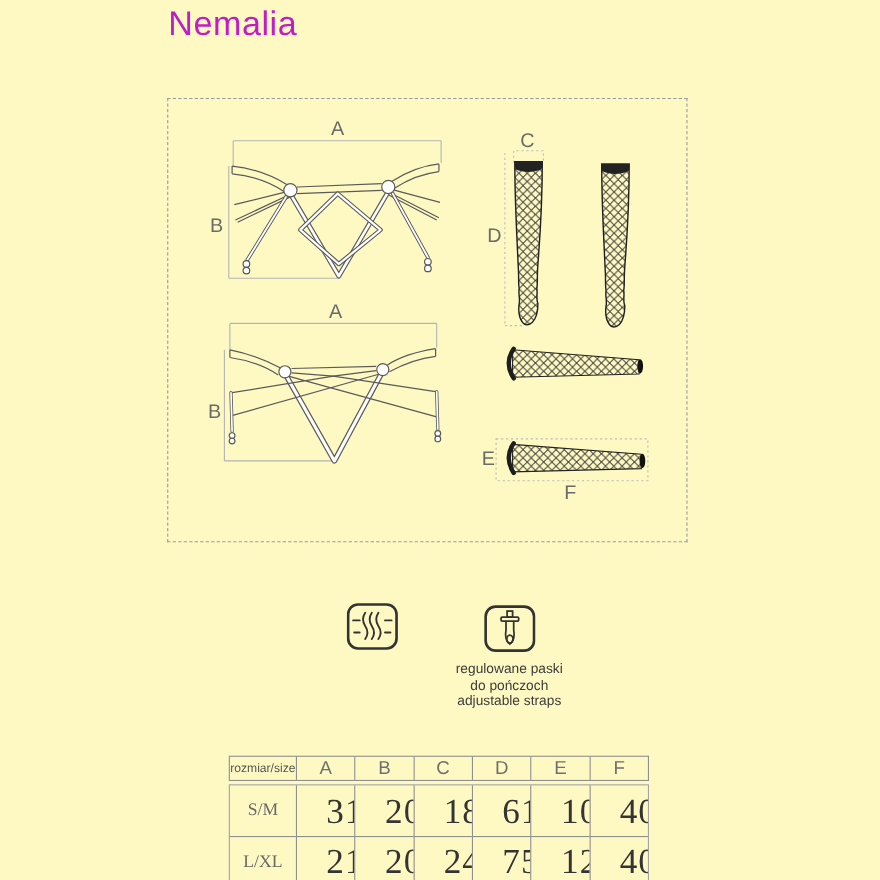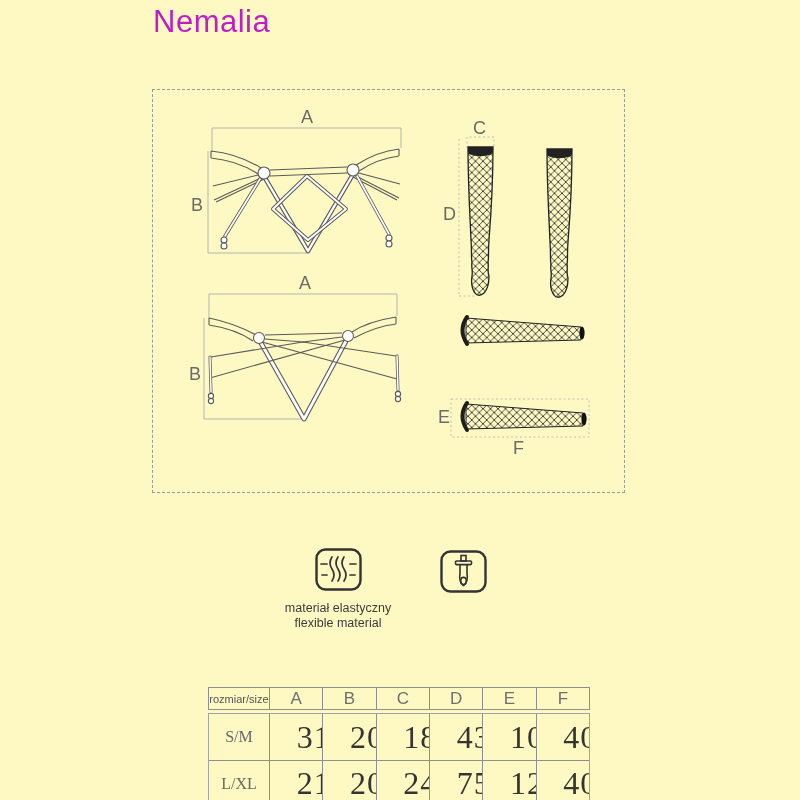--- a/index.html
+++ b/index.html
@@ -155,54 +155,55 @@
     <svg width="47" height="43" viewBox="0 0 47 43">
       <rect x="1.5" y="1.5" width="44" height="40" rx="9" fill="none" stroke="#333" stroke-width="2.4"></rect>
       <g fill="none" stroke="#333" stroke-width="1.7" stroke-linecap="round">
         <path d="M17,9 q-4,6 0,12 q4,6 0,12"></path>
         <path d="M23,9 q-4,6 0,12 q4,6 0,12"></path>
         <path d="M29,9 q-4,6 0,12 q4,6 0,12"></path>
         <path d="M6,16 h6 M7,27 h5 M35,16 h6 M35,27 h5"></path>
       </g>
     </svg>
   </div>
-  <div class="feat-label" style="left:263px;top:601px;">
-    <div>materiał elastyczny</div>
-    <div>flexible material</div>
-  </div>
 
   <div class="feat-icon" style="left:440px;top:550px;">
     <svg width="47" height="43" viewBox="0 0 47 43">
       <rect x="1.5" y="1.5" width="44" height="40" rx="9" fill="none" stroke="#333" stroke-width="2.4"></rect>
       <g fill="none" stroke="#333" stroke-width="1.6">
         <rect x="21" y="5.5" width="5" height="5.5"></rect>
         <rect x="15.5" y="11" width="16" height="3.6" rx="1"></rect>
         <path d="M20,14.6 L20,23 C19,29 20,33 23.5,35.5 C27,33 28,29 27,23 L27,14.6"></path>
         <ellipse cx="23.5" cy="31" rx="2.8" ry="3.6"></ellipse>
       </g>
     </svg>
+  </div>
+  <div class="feat-label" style="left:388px;top:601px;">
+    <div>regulowane paski</div>
+    <div>do pończoch</div>
+    <div>adjustable straps</div>
   </div>
 
   <div id="size-table">
     <div class="trow thead">
       <div class="cell hc-first">rozmiar/size</div>
       <div class="cell hc">A</div>
       <div class="cell hc">B</div>
       <div class="cell hc">C</div>
       <div class="cell hc">D</div>
       <div class="cell hc">E</div>
       <div class="cell hc">F</div>
     </div>
     <div class="tbody">
       <div class="trow">
         <div class="cell sc">S/M</div>
         <div class="cell vc">31</div>
         <div class="cell vc">20</div>
         <div class="cell vc">18</div>
-        <div class="cell vc">43</div>
+        <div class="cell vc">61</div>
         <div class="cell vc">10</div>
         <div class="cell vc">40</div>
       </div>
       <div class="trow">
         <div class="cell sc">L/XL</div>
         <div class="cell vc">21</div>
         <div class="cell vc">20</div>
         <div class="cell vc">24</div>
         <div class="cell vc">75</div>
         <div class="cell vc">12</div>

